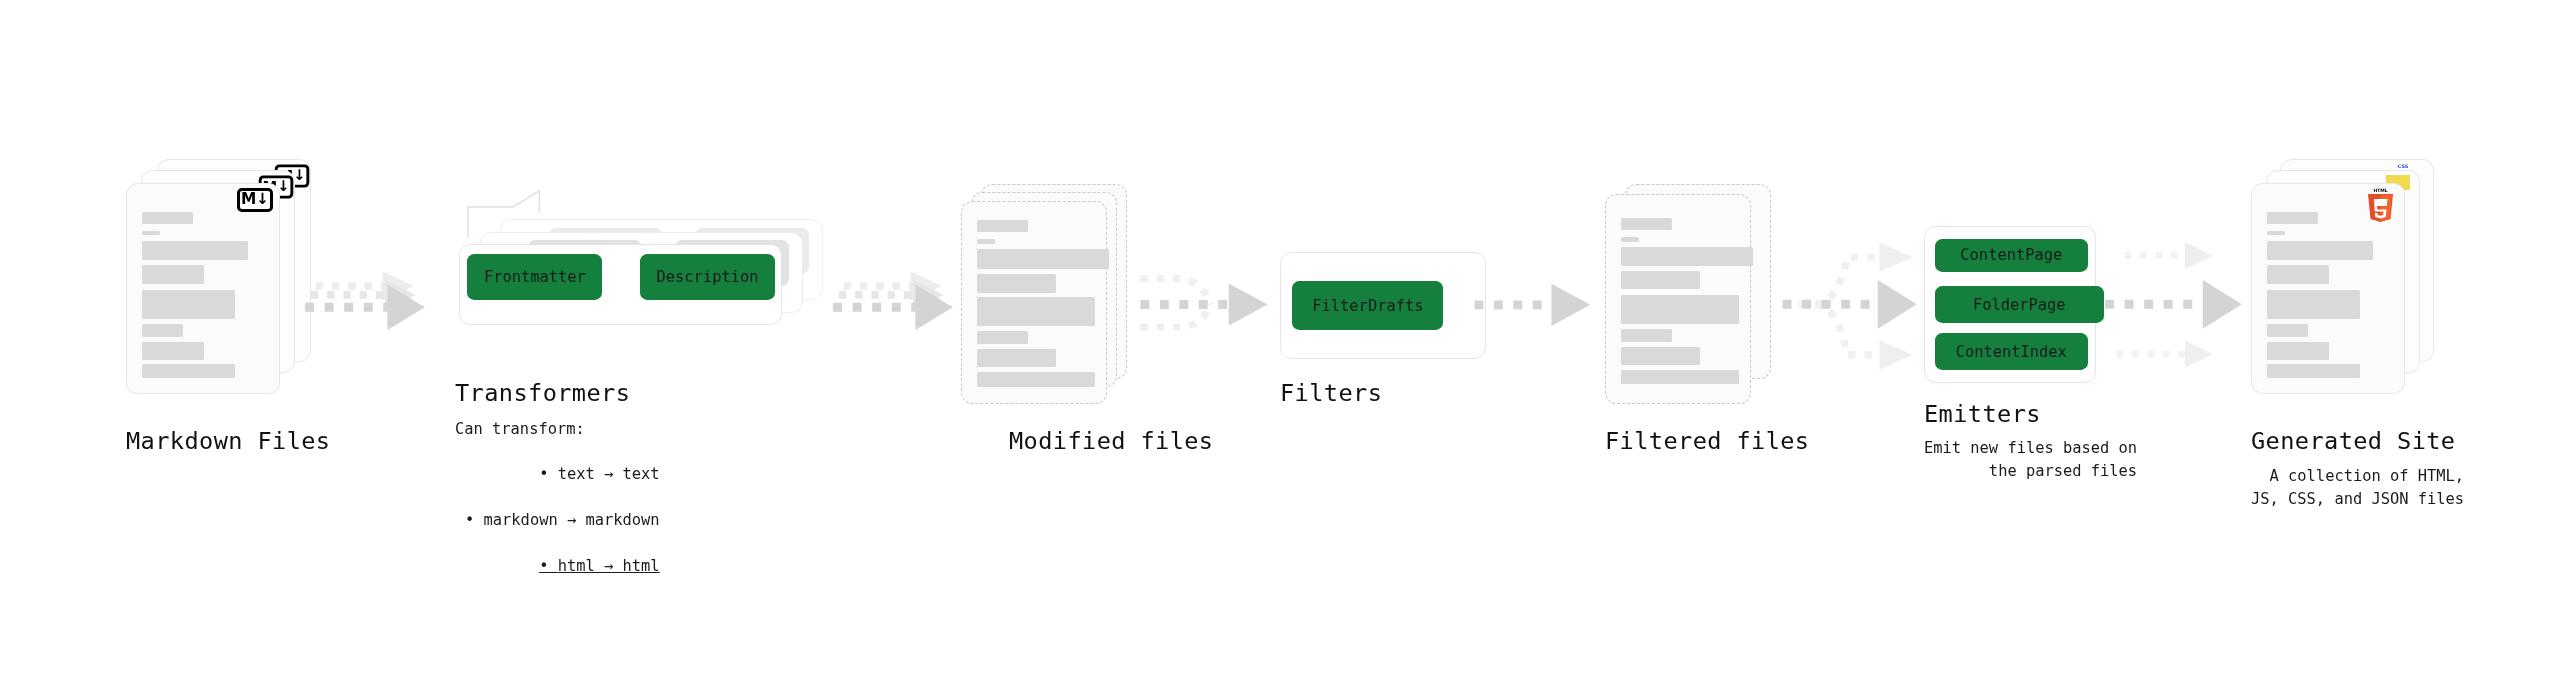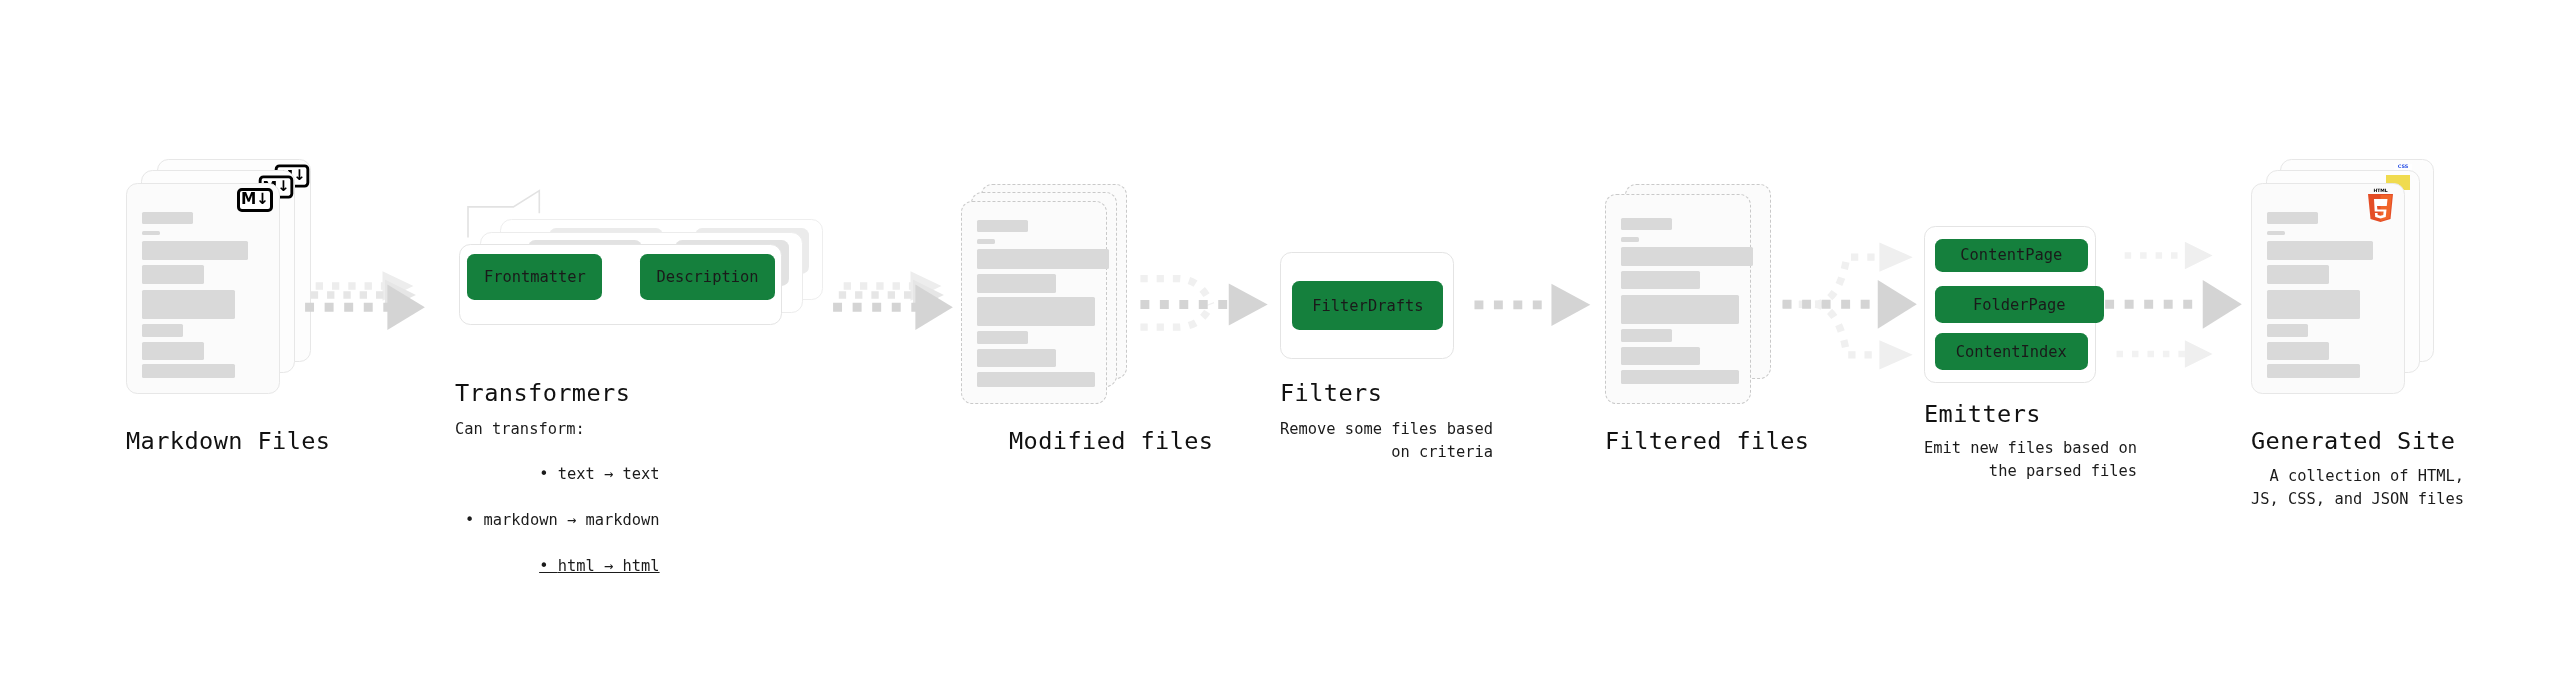--- a/index.html
+++ b/index.html
@@ -249,26 +249,24 @@
 
   <svg class="overlay" width="154" height="163" style="left:1138px; top:236px;" viewBox="0 0 190 200">
     <g fill="none" stroke-linecap="butt">
       <path d="M3 52 L48 52 Q78 52 90 84" stroke="#f0f0f0" stroke-width="9" stroke-dasharray="9 11"></path>
       <path d="M3 112 L48 112 Q78 112 90 84" stroke="#f0f0f0" stroke-width="9" stroke-dasharray="9 11"></path>
       <line x1="3" y1="84" x2="110" y2="84" stroke="#d4d4d4" stroke-width="11" stroke-dasharray="11 13"></line>
     </g>
     <polygon points="112,58 160,84 112,110" fill="#d4d4d4"></polygon>
   </svg>
 
-  <div class="proc-box" style="left:1280px; top:252px; width:174px; height:107px;">
+  <div class="proc-box" style="left:1280px; top:252px; width:206px; height:107px;">
     <div class="pill" style="left:11.4px; top:28px; width:151px; height:49px;">FilterDrafts</div>
   </div>
   <div class="stage-title" style="left:1280px; top:379px;">Filters</div>
-  <div class="stage-desc" style="left:1280px; top:418px;">Remove some files based
-on criteria</div>
 
   <svg class="overlay" width="154" height="81" style="left:1472px; top:283px;" viewBox="0 0 190 100">
     <line x1="3" y1="27" x2="100" y2="27" stroke="#d4d4d4" stroke-width="11" stroke-dasharray="11 13" fill="none"></line>
     <polygon points="98,1 146,27 98,53" fill="#d4d4d4"></polygon>
   </svg>
 
   <div class="doc-stack" style="left:1605px; top:184px; width:187px; height:260px;">
     <div class="doc dashed" style="left:20.3px; top:0px; width:146px; height:195px;"></div>
     <div class="doc dashed" style="left:0px; top:9.8px; width:146px; height:210px;">
       <div class="doc-body">

